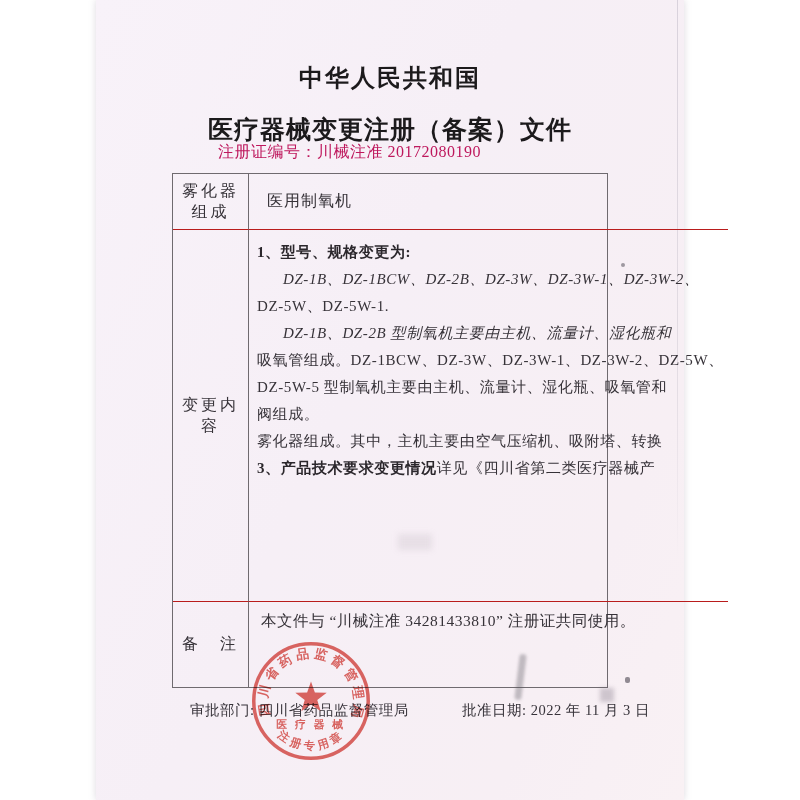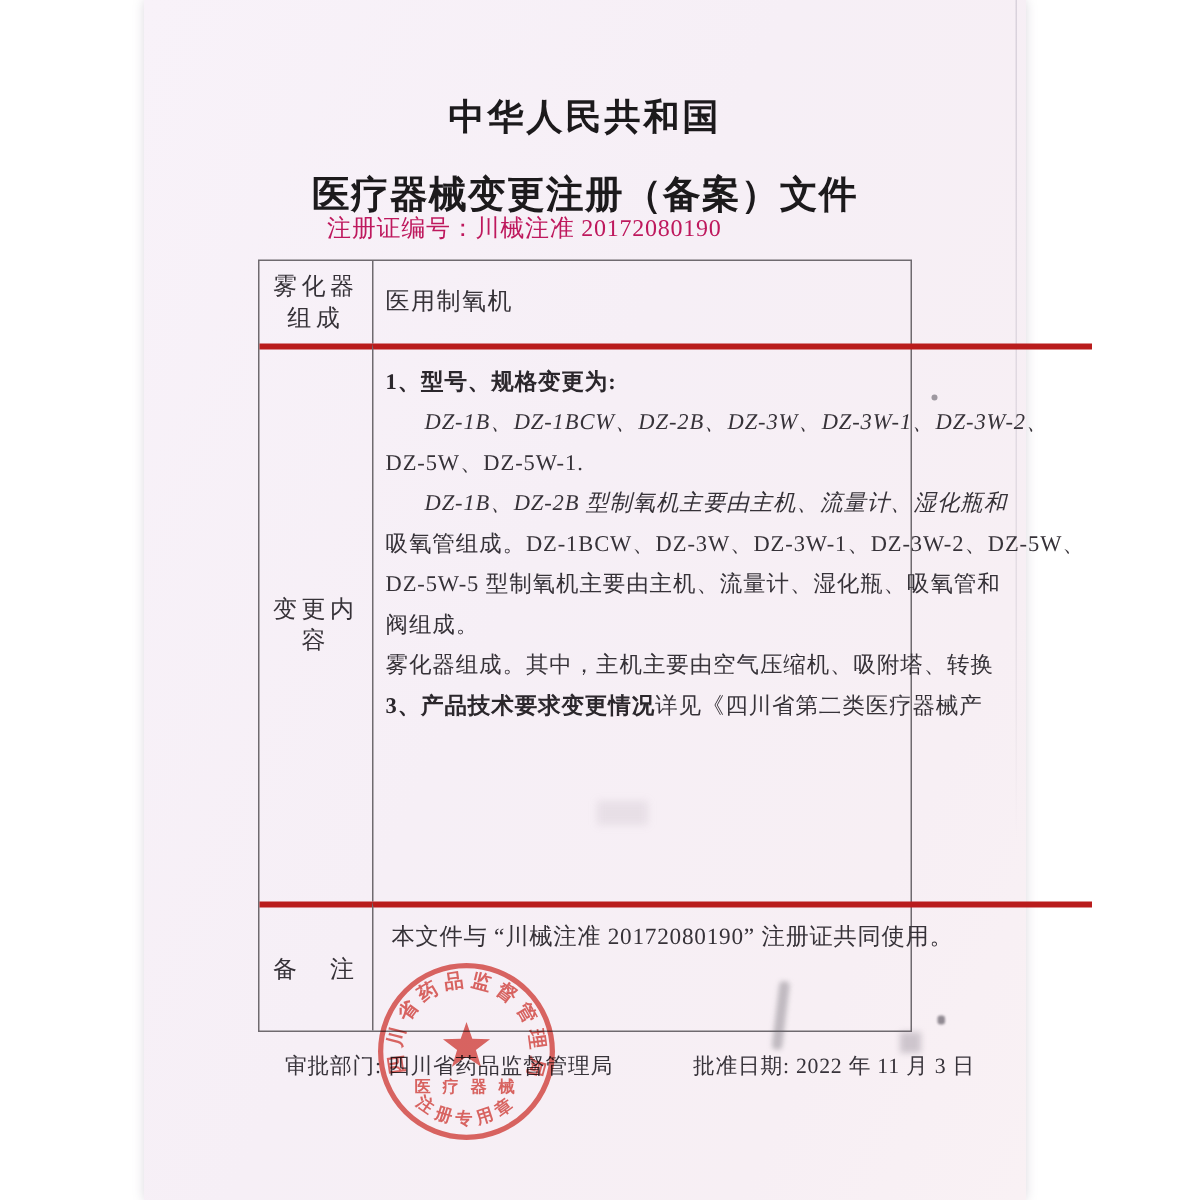--- a/index.html
+++ b/index.html
@@ -10,26 +10,26 @@
   .paper-edge{position:absolute;top:0;right:6px;width:1px;height:560px;
     background:linear-gradient(#d9d2dc,#e4dde4 70%,transparent);}
   .title-wrap{position:absolute;left:96px;top:62px;width:588px;text-align:center;color:#1c1a1c;
     font-family:"Liberation Sans", sans-serif;}
   .title1{font-size:24px;font-weight:700;letter-spacing:2px;}
   .title2{font-size:25px;font-weight:700;letter-spacing:1px;margin-top:19px;}
   .regno{position:absolute;left:190px;top:142px;font-size:16px;color:#be185d;letter-spacing:.5px;margin-left:28px;}
   .doc-table{position:absolute;left:172px;top:173px;width:434px;
     display:grid;grid-template-columns:75px 1fr;grid-template-rows:55px 372px 86px;
     border:1px solid #6f6a6f;color:#363238;}
-  .cell{border-left:1px solid #6f6a6f;border-top:4px solid #b91c1c;box-sizing:border-box;}
+  .cell{border-left:1px solid #6f6a6f;border-top:1px solid #b91c1c;box-sizing:border-box;}
   .cell.first-col{border-left:none;}
   .cell.first-row{border-top:none;}
   .label-cell{display:flex;align-items:center;justify-content:center;
     font-size:16px;letter-spacing:3px;text-align:center;}
-  .value-cell{display:flex;align-items:center;padding:4px 8px;font-size:16px;letter-spacing:1px;}
+  .value-cell{display:flex;align-items:center;padding:4px 18px;font-size:16px;letter-spacing:1px;}
   .content-cell{padding:9px 4px 0 8px;font-size:15px;}
   .line{line-height:27px;white-space:nowrap;letter-spacing:.6px;}
   .line.indent{padding-left:26px;font-style:italic;}
   .line .b, .line.bold{font-weight:700;color:#2b272c;}
   .remark-cell{padding:9px 10px 0 12px;font-size:15.5px;letter-spacing:.5px;}
   .footer-item{position:absolute;top:701px;font-size:14.5px;color:#37333a;letter-spacing:.5px;}
   .dept{left:190px;}
   .date{left:462px;}
   .seal{position:absolute;left:248px;top:636px;width:126px;height:132px;
     opacity:.88;mix-blend-mode:multiply;}
@@ -70,21 +70,21 @@
     <div class="line">DZ-5W、DZ-5W-1.</div>
     <div class="line indent">DZ-1B、DZ-2B 型制氧机主要由主机、流量计、湿化瓶和</div>
     <div class="line">吸氧管组成。DZ-1BCW、DZ-3W、DZ-3W-1、DZ-3W-2、DZ-5W、</div>
     <div class="line">DZ-5W-5 型制氧机主要由主机、流量计、湿化瓶、吸氧管和</div>
     <div class="line">阀组成。</div>
     <div class="line">雾化器组成。其中，主机主要由空气压缩机、吸附塔、转换</div>
     <div class="line"><span class="b">3、产品技术要求变更情况</span><span>详见《四川省第二类医疗器械产</span></div>
   </div>
 
   <div class="cell first-col label-cell">备　注</div>
-  <div class="cell remark-cell">本文件与 “川械注准 20172080190” 注册证共同使用。</div>
+  <div class="cell remark-cell">本文件与 “川械注准 34281433810” 注册证共同使用。</div>
 </div>
 
 <div class="footer-item dept">审批部门: 四川省药品监督管理局</div>
 <div class="footer-item date">批准日期: 2022 年 11 月 3 日</div>
 
 <svg class="seal" viewBox="0 0 122 128">
   <defs>
     <path id="ringPath" d="M 22.9,80.7 A 42,42 0 1 1 99.1,80.7" fill="none"></path>
     <path id="bottomPath" d="M 22.5,90 A 47,47 0 0 0 99.5,90" fill="none"></path>
   </defs>

